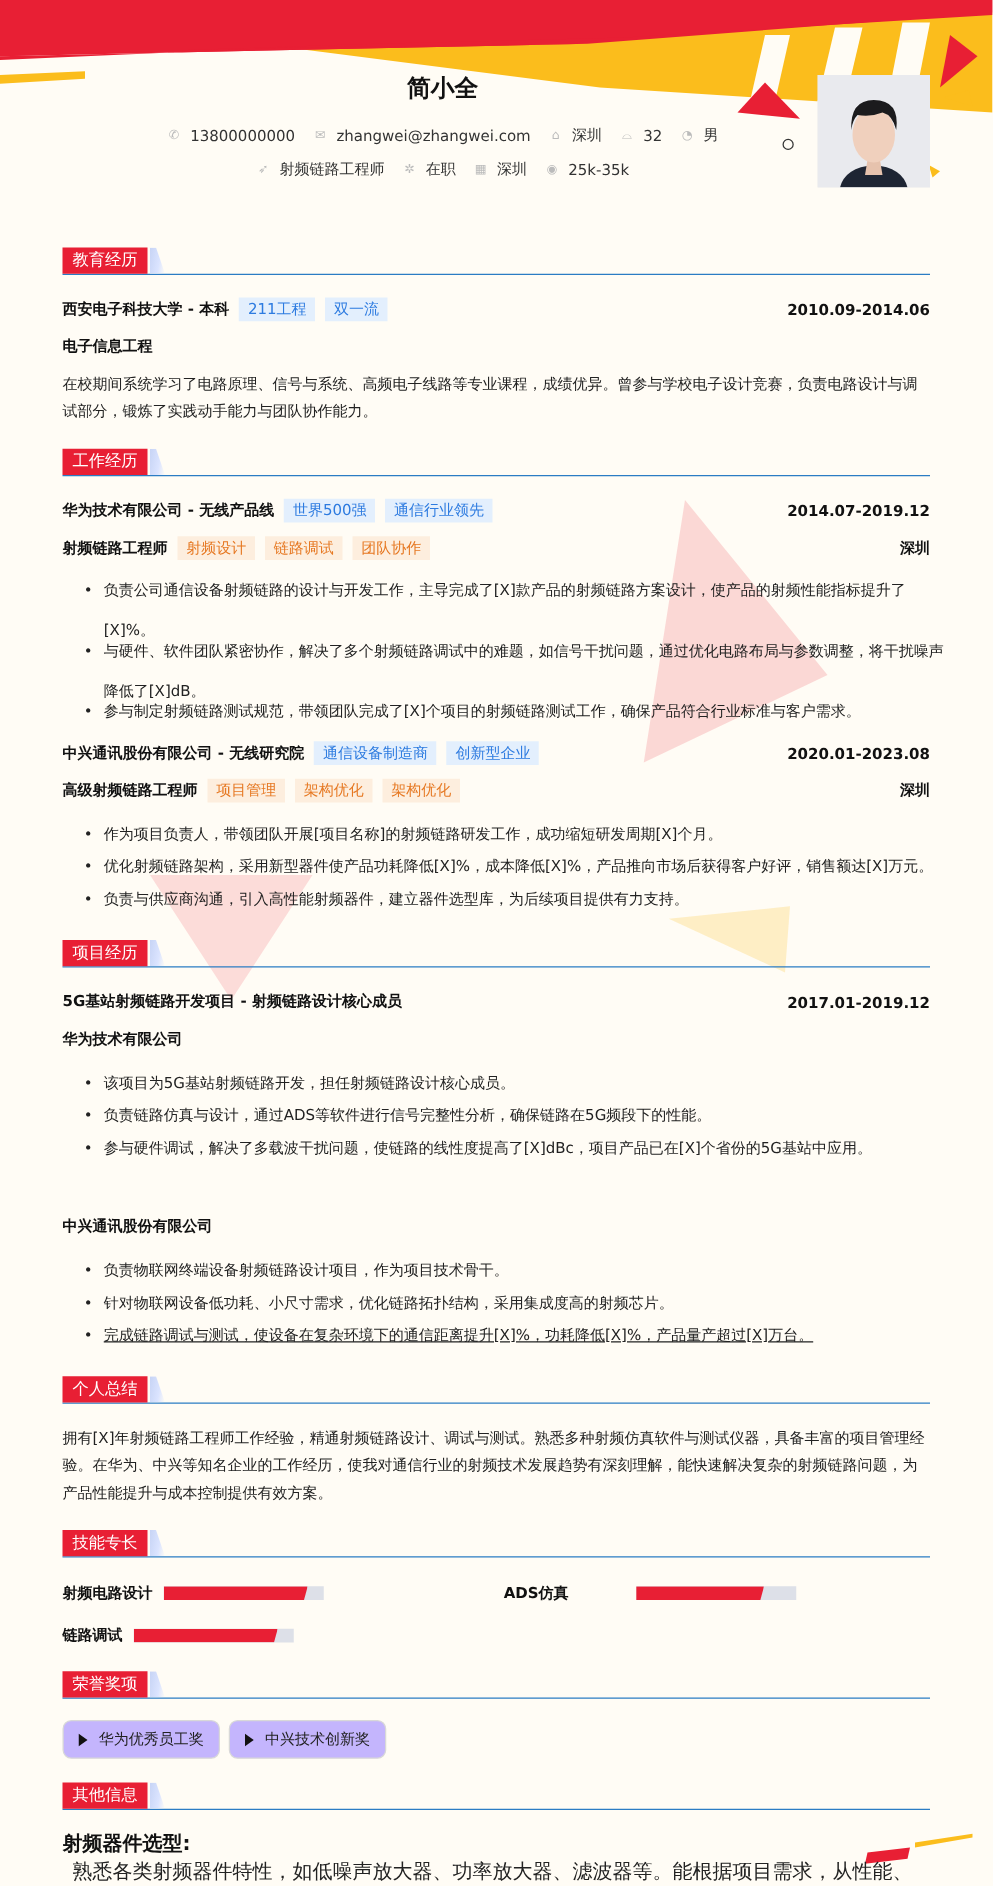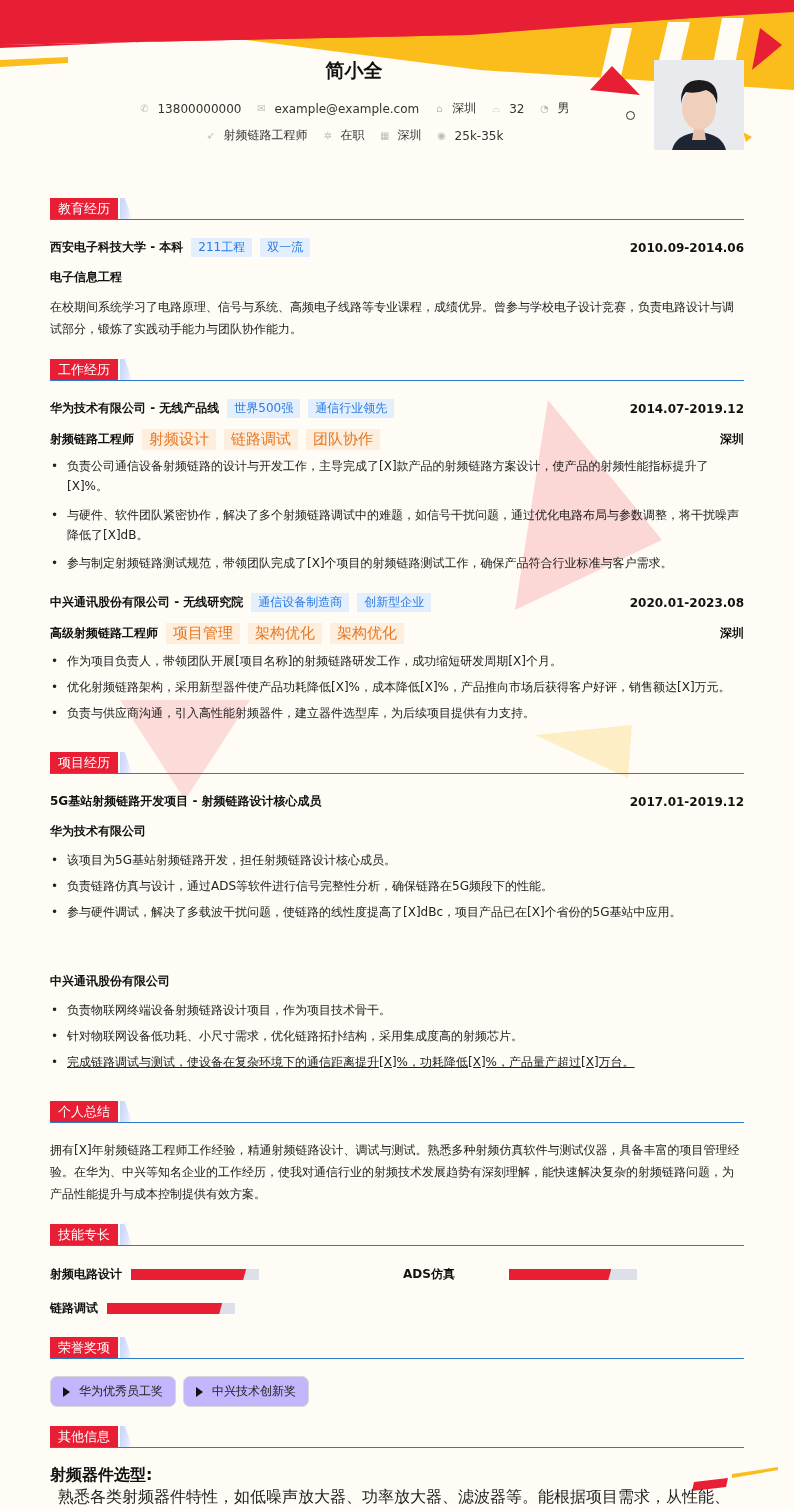--- a/index.html
+++ b/index.html
@@ -19,23 +19,23 @@
 
   .section { position: absolute; left: 50px; width: 694px; }
   .sec-head { position: relative; height: 22px; border-bottom: 1.5px solid #2b7cc4; }
   .sec-title { position: absolute; left: 0; bottom: 0; height: 21px; padding: 0 8px; background: #e81f34; color: #fff; font-size: 13px; line-height: 21px; }
   .sec-tail { position: absolute; bottom: 0; height: 21px; width: 12px; background: linear-gradient(100deg, #c7d4f5 0%, #dbe4ff 60%, rgba(255,255,255,0) 100%); clip-path: polygon(0 0, 40% 0, 100% 100%, 0 100%); }
 
   .row { position: absolute; left: 0; width: 694px; display: flex; align-items: center; font-size: 12px; }
   .bold { font-weight: bold; color: #111; }
   .right { margin-left: auto; font-weight: bold; color: #111; }
   .tag-blue { background: #e3effd; color: #2d7be0; padding: 1px 7px; margin-left: 8px; font-size: 12px; }
-  .tag-org { background: #fdeede; color: #e67822; padding: 1px 7px; margin-left: 8px; font-size: 15px; }
+  .tag-org { background: #fdeede; color: #e67822; padding: 1px 7px; margin-left: 8px; font-size: 12px; }
   .para { position: absolute; left: 0; width: 694px; font-size: 12px; line-height: 22px; color: #222; }
-  .bullet { position: absolute; left: 0; width: 694px; font-size: 12px; line-height: 20px; color: #222; padding-left: 17px; }
+  .bullet { position: absolute; left: 16px; width: 694px; font-size: 12px; line-height: 32px; color: #222; padding-left: 17px; }
   .bullet::before { content: "•"; position: absolute; left: 1px; top: 0; color: #222; }
 
   .skill { position: absolute; display: flex; align-items: center; font-size: 12px; font-weight: bold; color: #111; }
   .bar { position: relative; height: 11px; background: #dde0e8; margin-left: 9px; }
   .bar-fill { position: absolute; left: 0; top: 0; height: 11px; background: #e81f34; clip-path: polygon(0 0, 100% 0, calc(100% - 3px) 100%, 0 100%); }
 
   .award { position: absolute; top: 0; height: 31px; border: 1px solid #d8d8d8; border-radius: 7px; background: #c4b5fd; display: flex; align-items: center; padding: 0 12px; font-size: 12px; color: #222; }
   .award .tri { width: 0; height: 0; border-left: 7px solid #111; border-top: 5px solid transparent; border-bottom: 5px solid transparent; margin-right: 9px; }
 
   .other { position: absolute; left: 0; width: 694px; font-size: 16px; line-height: 22px; display: flex; flex-direction: column; }
@@ -69,21 +69,21 @@
 
   <div class="header">
     <div class="name">简小全</div>
     <div class="info-row r1">
       <div class="info-item">
           <span class="ic">✆</span>
           <span>13800000000</span>
         </div>
       <div class="info-item">
           <span class="ic">✉</span>
-          <span>example@example.com</span>
+          <span>zhangwei@zhangwei.com</span>
         </div>
       <div class="info-item">
           <span class="ic">⌂</span>
           <span>深圳</span>
         </div>
       <div class="info-item">
           <span class="ic">⌓</span>
           <span>32</span>
         </div>
       <div class="info-item">

